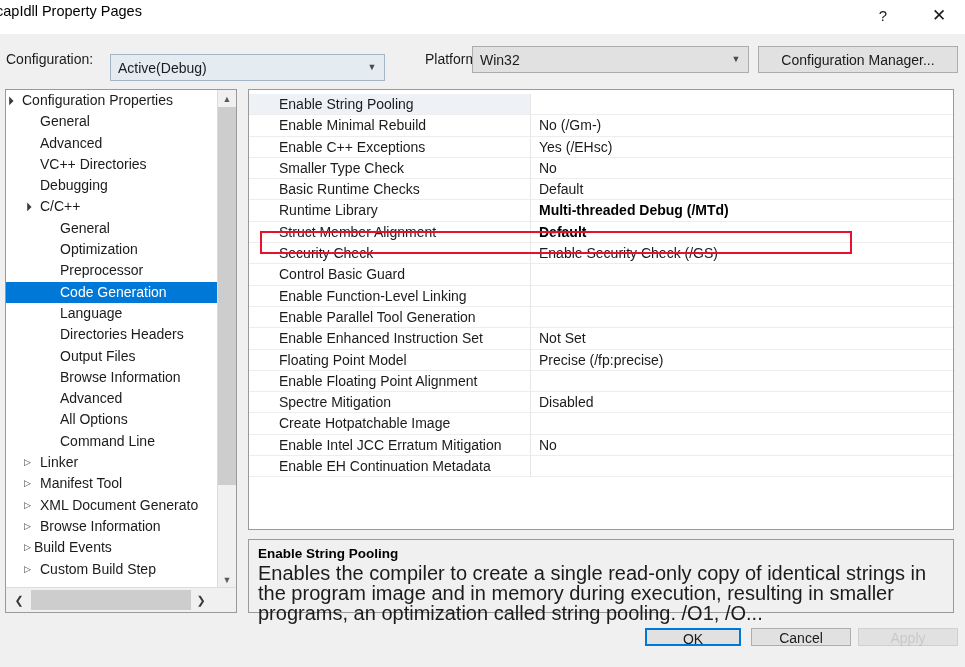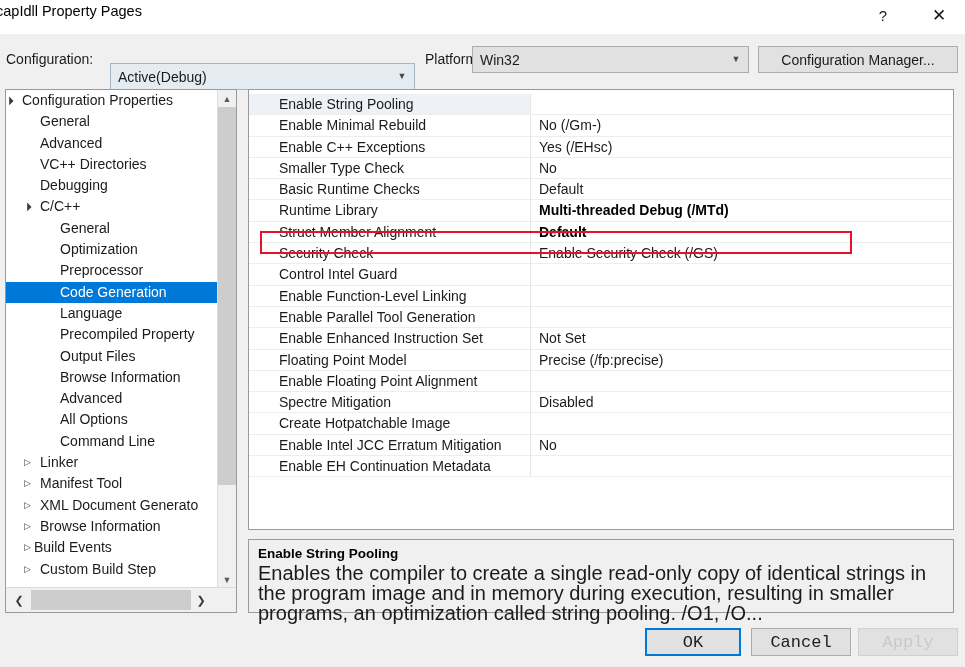--- a/index.html
+++ b/index.html
@@ -85,21 +85,21 @@
     white-space: nowrap;
     overflow: hidden;
   }
   .combo-arrow {
     width: 24px;
     text-align: center;
     font-size: 9px;
     color: #4a4a4a;
     line-height: 1;
   }
-  #combo-configuration { left: 110px; top: 63px; width: 305px; }
+  #combo-configuration { left: 110px; top: 54px; width: 275px; }
   #combo-platform { left: 472px; top: 46px; width: 277px; }
 
   .cfgmgr-btn {
     position: absolute;
     left: 758px; top: 46px;
     width: 200px; height: 27px;
     border: 1px solid #acacac;
     background: #e1e1e1;
     font-family: "Liberation Sans", sans-serif;
     font-size: 14px;
@@ -273,23 +273,23 @@
   }
   .desc-body {
     font-size: 20px;
     color: #1b1b1b;
     line-height: 20px;
   }
 
   
   .btn {
     position: absolute;
-    height: 28px;
-    font-family: Liberation Mono, monospace;
-    font-size: 17px;
+    height: 18px;
+    font-family: Liberation Sans, sans-serif;
+    font-size: 14px;
     color: #1b1b1b;
     background: #e1e1e1;
     border: 1px solid #adadad;
     box-sizing: border-box;
     cursor: default;
   }
   .btn.default-focus {
     border: 2px solid #0078d7;
     background: #e1e1e1;
   }
@@ -366,21 +366,21 @@
       <div class="tree-item">
         <span class="tree-label" style="left: 54px;">Preprocessor</span>
       </div>
       <div class="tree-item sel">
         <span class="tree-label" style="left: 54px;">Code Generation</span>
       </div>
       <div class="tree-item">
         <span class="tree-label" style="left: 54px;">Language</span>
       </div>
       <div class="tree-item">
-        <span class="tree-label" style="left: 54px;">Precompiled Property</span>
+        <span class="tree-label" style="left: 54px;">Directories Headers</span>
       </div>
       <div class="tree-item">
         <span class="tree-label" style="left: 54px;">Output Files</span>
       </div>
       <div class="tree-item">
         <span class="tree-label" style="left: 54px;">Browse Information</span>
       </div>
       <div class="tree-item">
         <span class="tree-label" style="left: 54px;">Advanced</span>
       </div>
@@ -457,21 +457,21 @@
       </div>
       <div class="grid-row">
         <div class="namecell">Struct Member Alignment</div>
         <div class="valuecell bold">Default</div>
       </div>
       <div class="grid-row">
         <div class="namecell">Security Check</div>
         <div class="valuecell">Enable Security Check (/GS)</div>
       </div>
       <div class="grid-row">
-        <div class="namecell">Control Intel Guard</div>
+        <div class="namecell">Control Basic Guard</div>
         <div class="valuecell"></div>
       </div>
       <div class="grid-row">
         <div class="namecell">Enable Function-Level Linking</div>
         <div class="valuecell"></div>
       </div>
       <div class="grid-row">
         <div class="namecell">Enable Parallel Tool Generation</div>
         <div class="valuecell"></div>
       </div>

